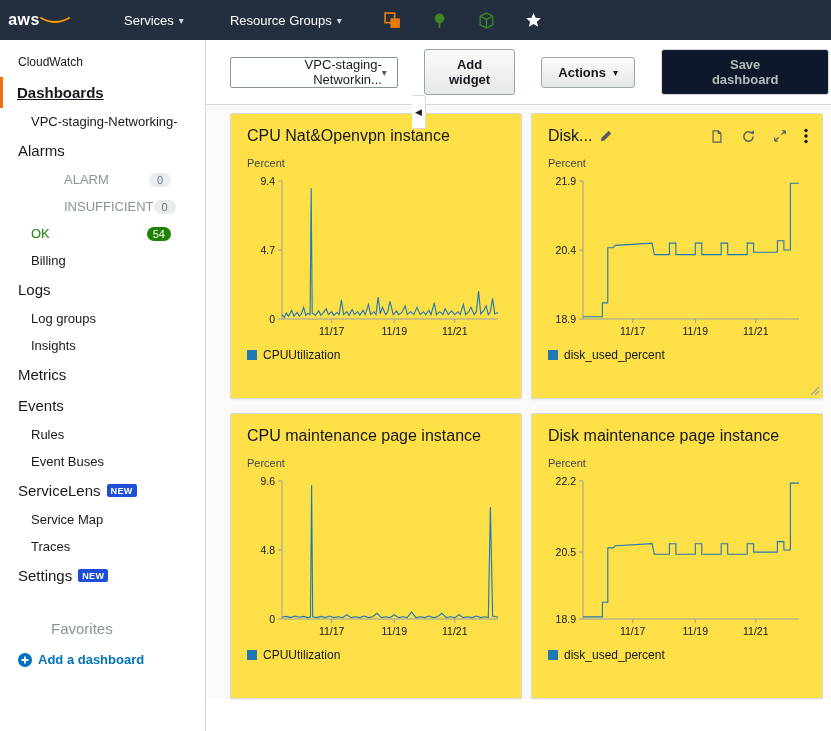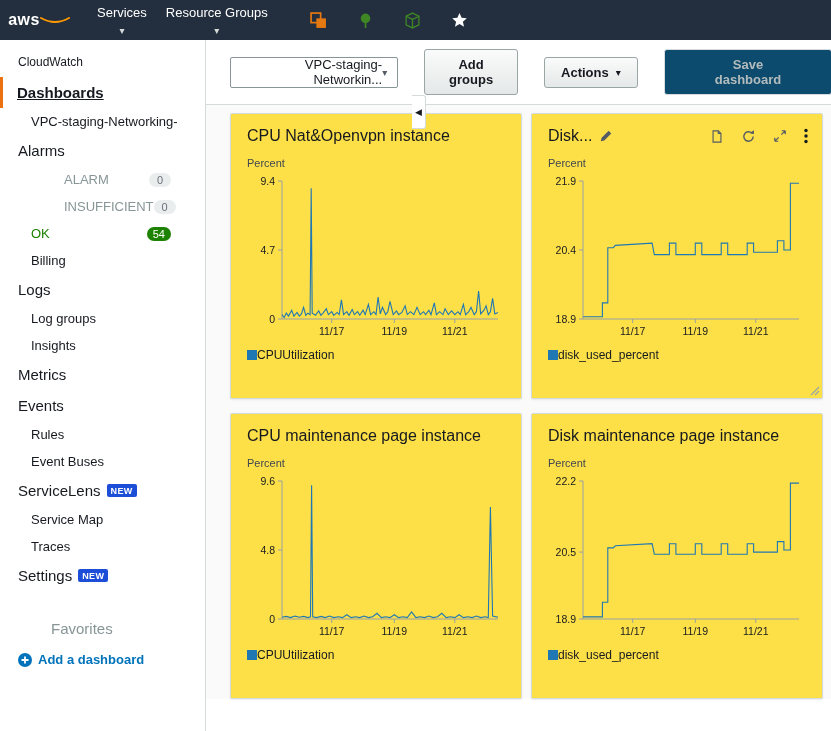--- a/index.html
+++ b/index.html
@@ -3,21 +3,21 @@
 <meta charset="utf-8">
 <style>
   * { margin:0; padding:0; box-sizing:border-box; }
   html,body { width:831px; height:731px; overflow:hidden; background:#fff;
     font-family:"Liberation Sans","DejaVu Sans",sans-serif; color:#16191f; }
 
   
   .topbar { height:40px; background:#232f3e; display:flex; align-items:center; position:relative; }
   .aws-logo { width:78px; display:flex; flex-direction:row; align-items:center; justify-content:center; cursor:pointer; }
   .aws-logo .aws-text { color:#fff; font-weight:700; font-size:16px; letter-spacing:.5px; line-height:14px; }
-  .topnav-item { color:#fff; font-size:13px; margin-left:19px; cursor:pointer; display:flex; align-items:center; gap:5px;flex-direction:column; }
+  .topnav-item { color:#fff; font-size:13px; margin-left:46px; cursor:pointer; display:flex; align-items:center; gap:5px; }
   .topnav-item .caret { font-size:10px; color:#d5dbdb; }
   .topbar-icons { display:flex; align-items:center; gap:30px; margin-left:42px; }
   .topbar-icons .ticon { width:17px; height:17px; cursor:pointer; }
 
   
   .page { display:flex; height:691px; }
   .sidebar { width:206px; border-right:1px solid #d5dbdb; background:#fff; overflow:hidden; flex-shrink:0; }
   .main { flex:1; position:relative; background:#fff; }
 
   
@@ -42,36 +42,36 @@
   
   .toolbar { display:flex; align-items:center; padding:9px 10px 9px 24px; background:#fff; border-bottom:1px solid #d5dbdb; gap:26px; }
   .dash-select { width:200px; height:31px; background:#fff; border:1px solid #879596; border-radius:2px;
     font-size:13px; color:#16191f; display:flex; align-items:center; justify-content:space-between;
     padding:0 10px; cursor:pointer; font-family:inherit;text-align:right; }
   .dash-select .caret { font-size:10px; color:#545b64; }
   .btn { border:1px solid #9aa5a5; border-radius:3px; background:linear-gradient(#fafbfb,#e5e8e8);
     color:#16191f; font-weight:700; font-size:13px; padding:7px 16px; cursor:pointer; font-family:inherit;
     display:flex; align-items:center; gap:7px; }
   .btn .caret { font-size:10px; }
-  .btn.disabled { margin-left:auto; margin-right:14px; background:#0c4a6e; border-color:#d8dcdc; color:#b3bcbc; cursor:default; padding:7px 42px;align-items:center; }
+  .btn.disabled { margin-left:auto; margin-right:14px; background:#0f172a; border-color:#d8dcdc; color:#b3bcbc; cursor:default; padding:7px 42px;align-items:center; }
 
   
   .widgets { padding:8px 10px 10px 24px; background:#fafafa; height:594px;
     display:grid; grid-template-columns:292px 292px; grid-auto-rows:286px; gap:14px 9px; }
   .widget { background:#fde047; border:1px solid #d5dbdb; border-radius:2px; box-shadow:0 1px 2px rgba(0,0,0,.08); position:relative; cursor:move; }
   .widget-head { display:flex; align-items:center; padding:13px 14px 2px 16px; }
   .widget-title { font-size:16px; font-weight:400; color:#16191f; white-space:nowrap; overflow:hidden; }
   .head-tools { margin-left:auto; display:flex; align-items:center; gap:17px; }
   .head-tools svg, .pencil svg { display:block; cursor:pointer; }
   .pencil { margin-left:7px; }
   .unit { font-size:11px; color:#414750; padding:10px 0 2px 16px; }
   .chart { width:272px; height:172px; display:block; margin:0 auto; }
   .ax { stroke:#98a0a5; stroke-width:1; }
   .tk { font-size:10.5px; fill:#16191f; font-family:"Liberation Sans","DejaVu Sans",sans-serif; }
-  .legend { display:flex; align-items:center; padding:5px 16px; font-size:12px; color:#16191f; }
+  .legend { display:flex; align-items:center; gap:6px; padding:5px 16px; font-size:12px; color:#16191f; }
   .swatch { width:10px; height:10px; display:inline-block; background:#1f77b4; }
   .resize-grip { position:absolute; right:2px; bottom:2px; width:11px; height:11px; cursor:nwse-resize; }
 </style>
 </head>
 <body>
 
 <header class="topbar">
   <div class="aws-logo">
     <span class="aws-text">aws</span>
     <svg width="30" height="7">
@@ -190,21 +190,21 @@
 
   <main class="main">
     <div class="collapse-tab">◀</div>
 
     <div class="toolbar">
       <button class="dash-select">
         <span>VPC-staging-Networkin...</span>
         <span class="caret">▾</span>
       </button>
       <button class="btn">
-        <span>Add groups</span>
+        <span>Add widget</span>
       </button>
       <button class="btn">
         <span>Actions</span>
         <span class="caret">▾</span>
       </button>
       <button class="btn disabled">
         <span>Save dashboard</span>
       </button>
     </div>
 

